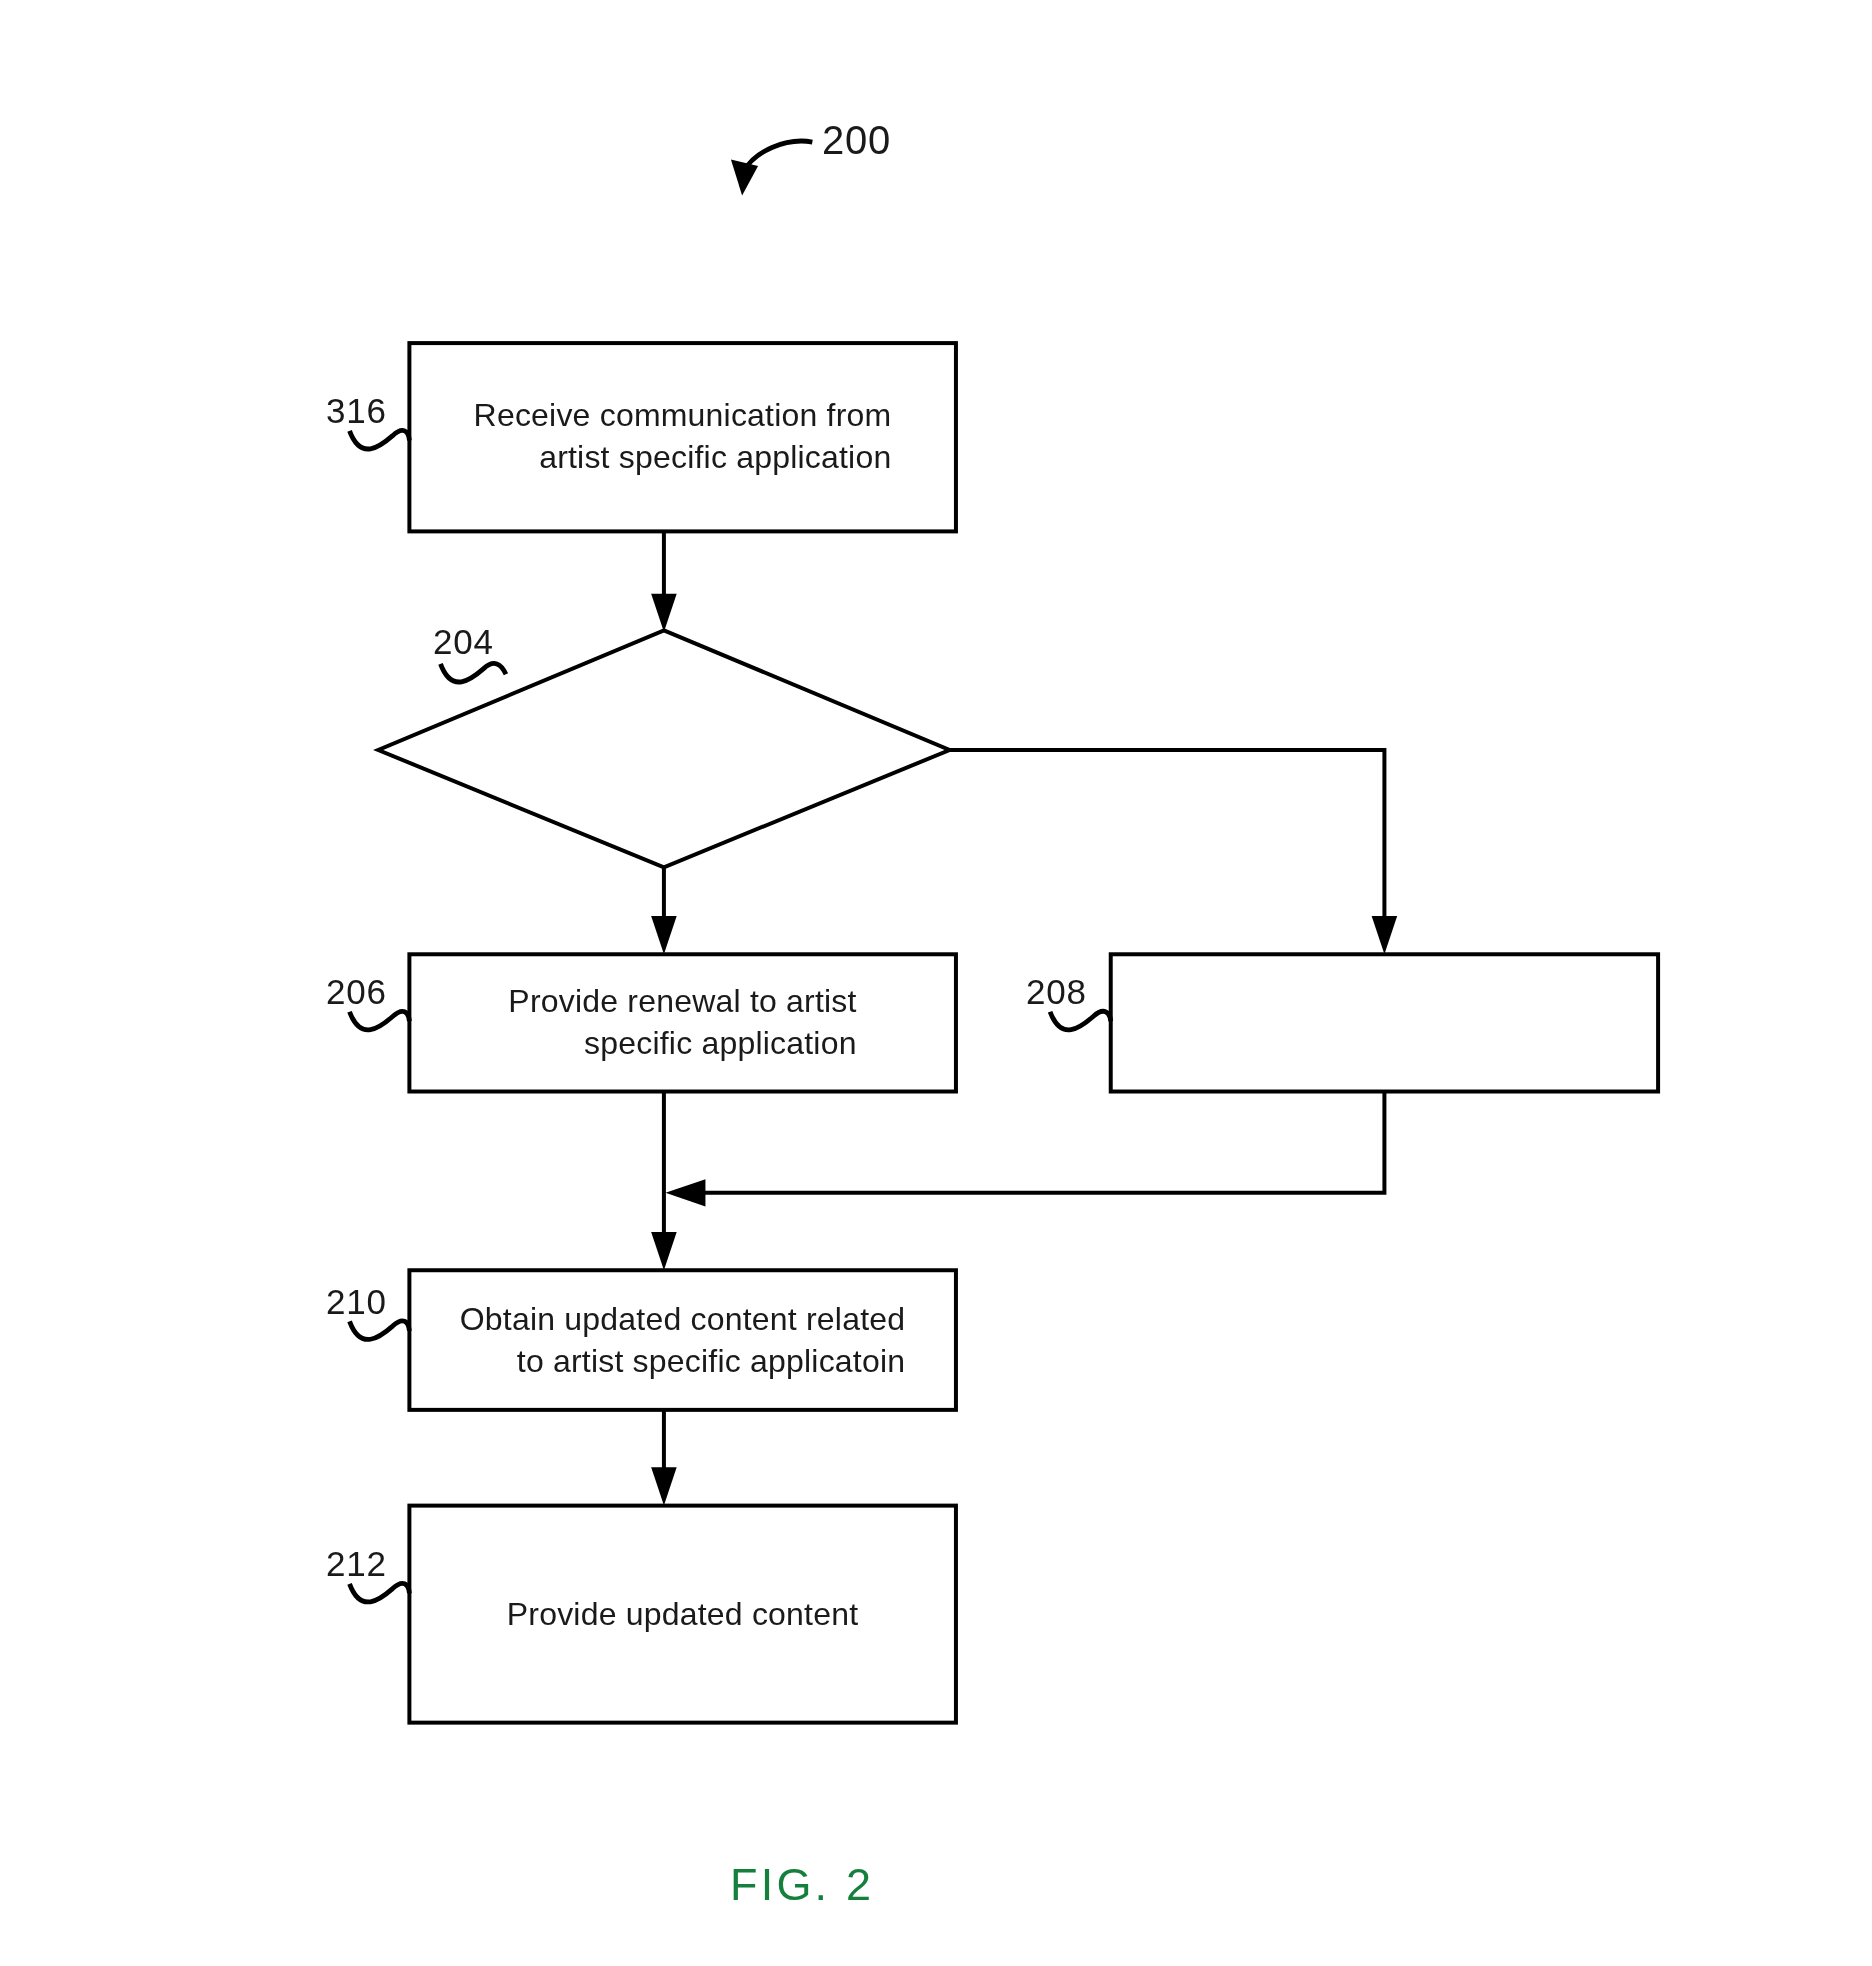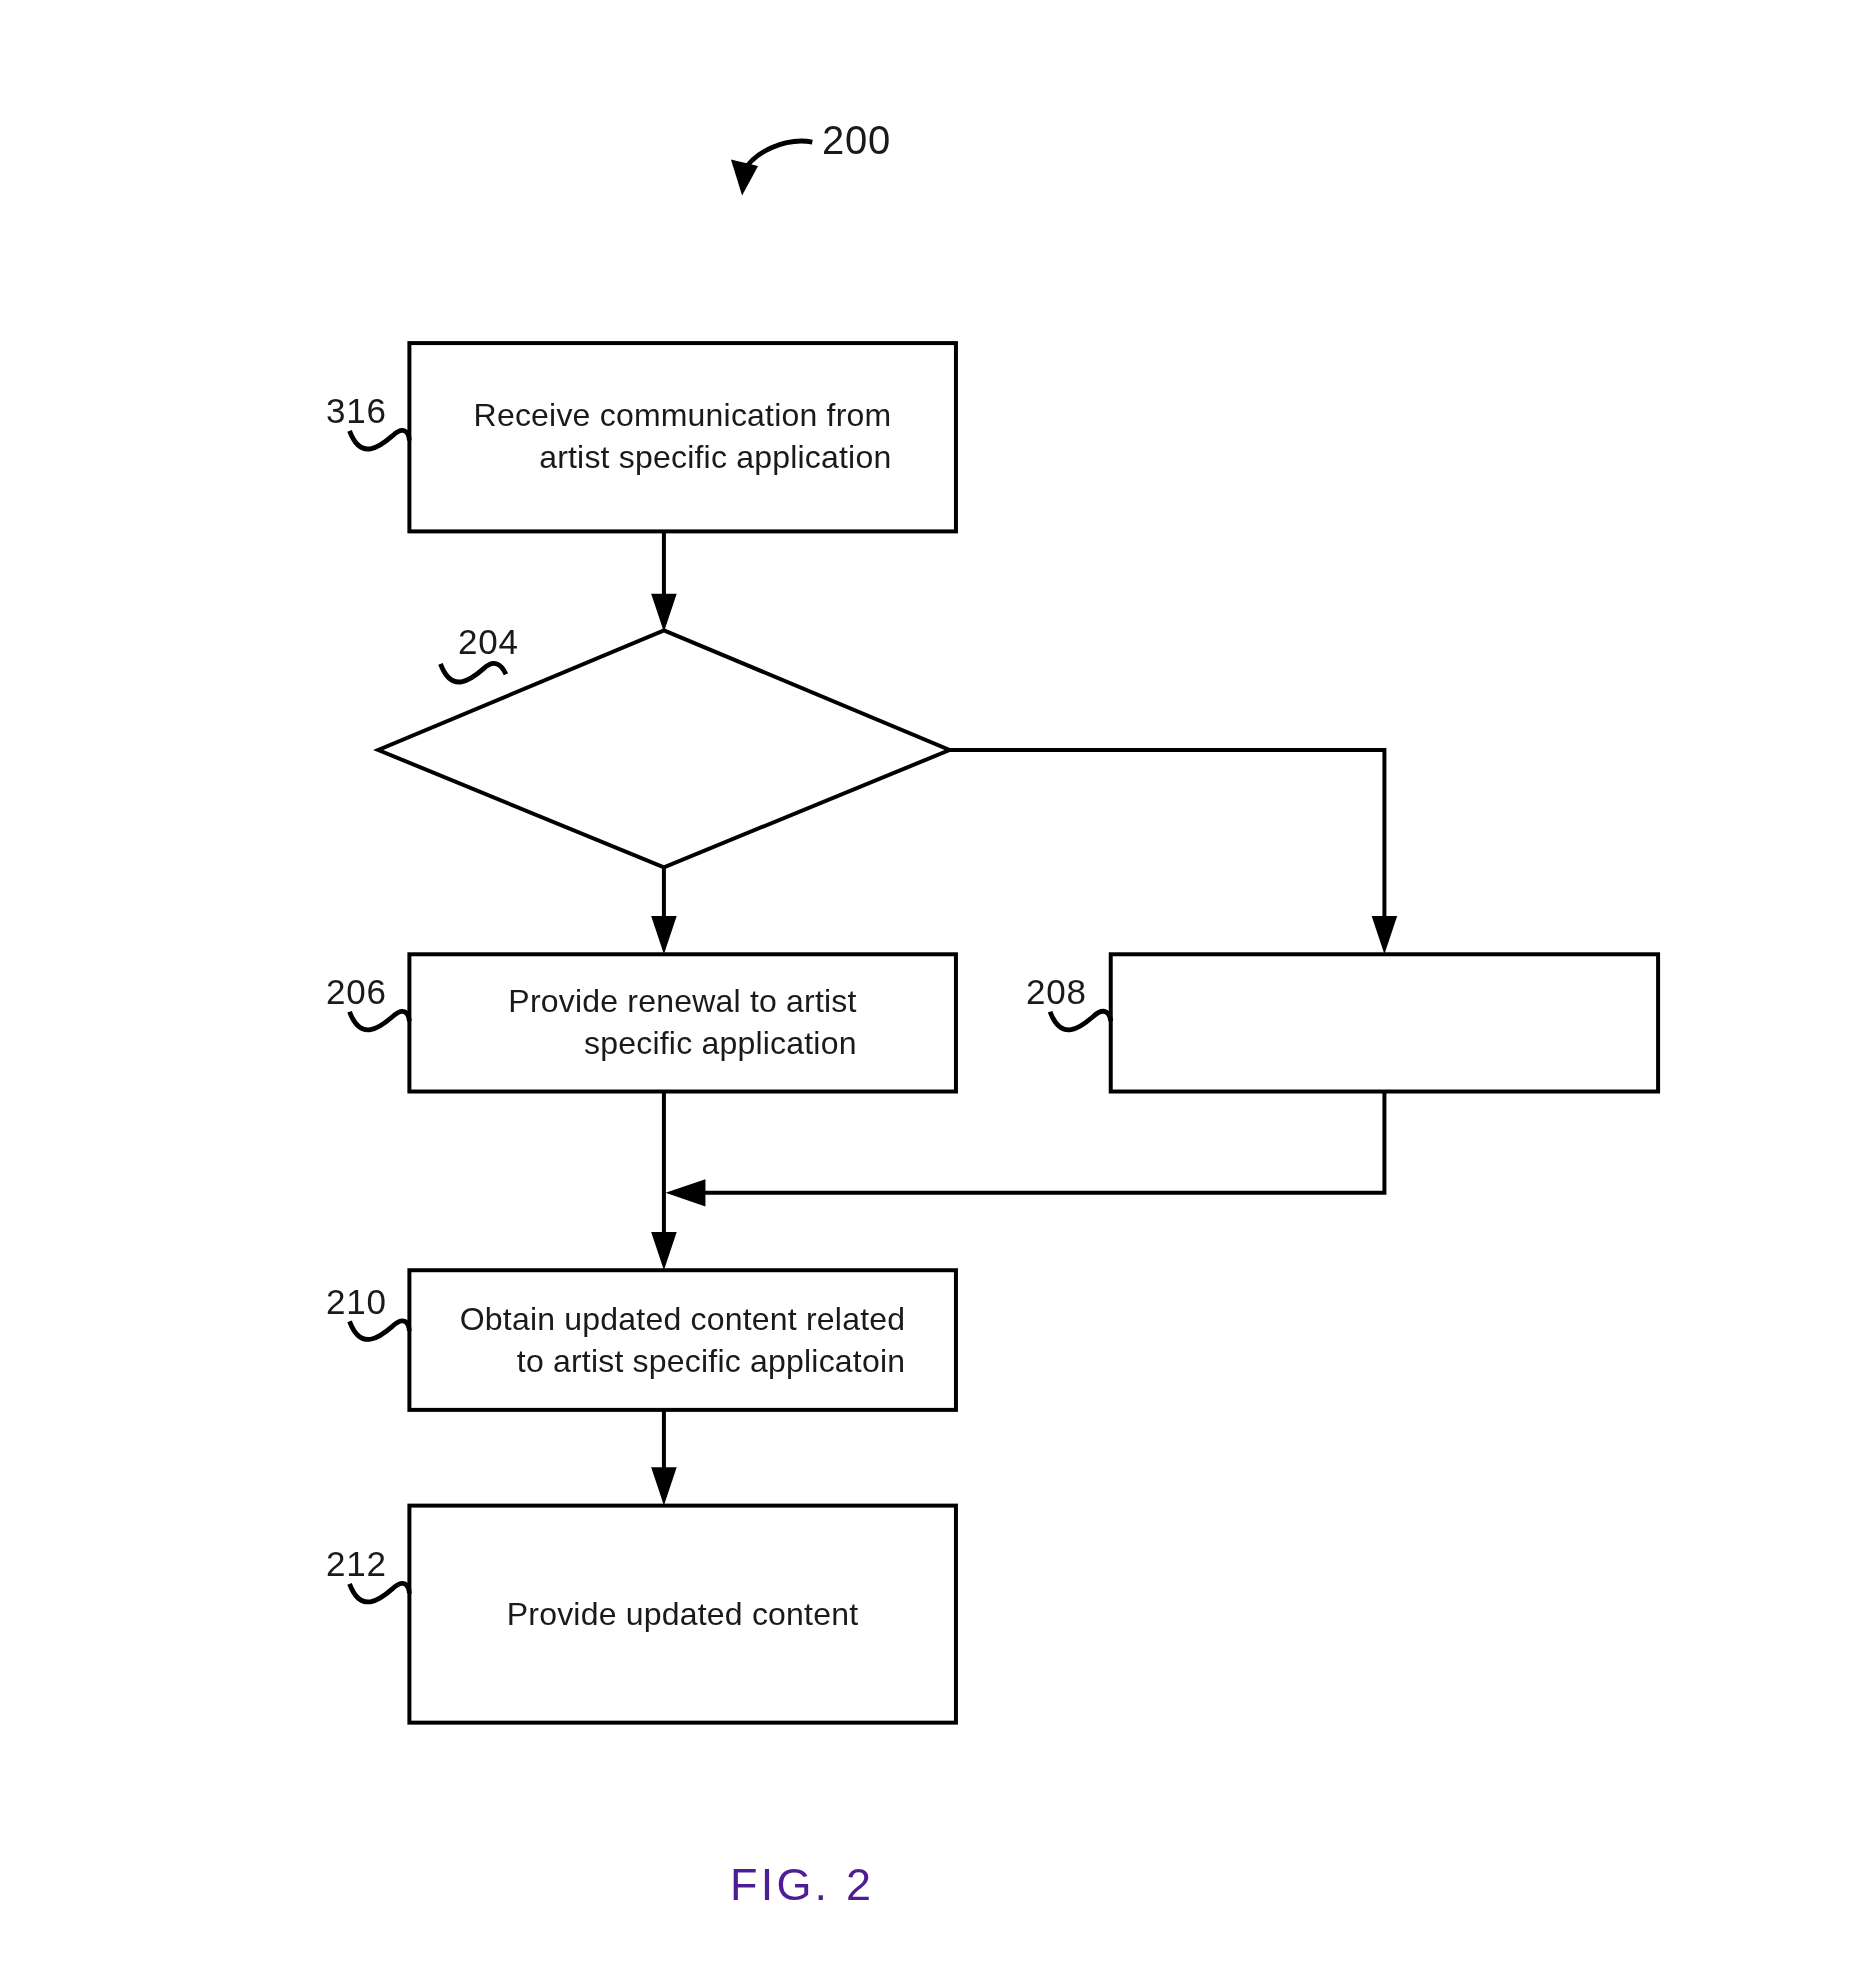--- a/index.html
+++ b/index.html
@@ -52,21 +52,21 @@
     position: absolute;
     font-size: 35px;
     color: #1a1a1a;
     letter-spacing: 0.8px;
     pointer-events: auto;
   }
   .fig-caption {
     position: absolute;
     font-size: 45px;
     letter-spacing: 3.2px;
-    color: #4c1d95;
+    color: #15803d;
     pointer-events: auto;
   }
 </style>
 </head>
 <body>
 
 <div id="figure-root">
 
   <svg id="figure-svg" viewBox="0 0 2346 2464" xmlns="http://www.w3.org/2000/svg">
 
@@ -138,21 +138,21 @@
   </svg>
 
   <div class="text-layer">
 
     <div class="ref-num" style="left:822px; top:118px; font-size:40px;">200</div>
 
     <div class="ref-num" style="left:326px; top:391px;">316</div>
     <div class="node-text" style="left:409px; top:343px; width:547px; height:188px;">Receive communication from
 artist specific application</div>
 
-    <div class="ref-num" style="left:433px; top:622px;margin-left:25px;">204</div>
+    <div class="ref-num" style="left:433px; top:622px;">204</div>
 
     <div class="ref-num" style="left:326px; top:972px;">206</div>
     <div class="node-text" style="left:409px; top:954px; width:547px; height:137px;">Provide renewal to artist
 specific application</div>
 
     <div class="ref-num" style="left:1026px; top:972px;">208</div>
 
     <div class="ref-num" style="left:326px; top:1282px;">210</div>
     <div class="node-text" style="left:409px; top:1271px; width:547px; height:140px;">Obtain updated content related
 to artist specific applicatoin</div>

